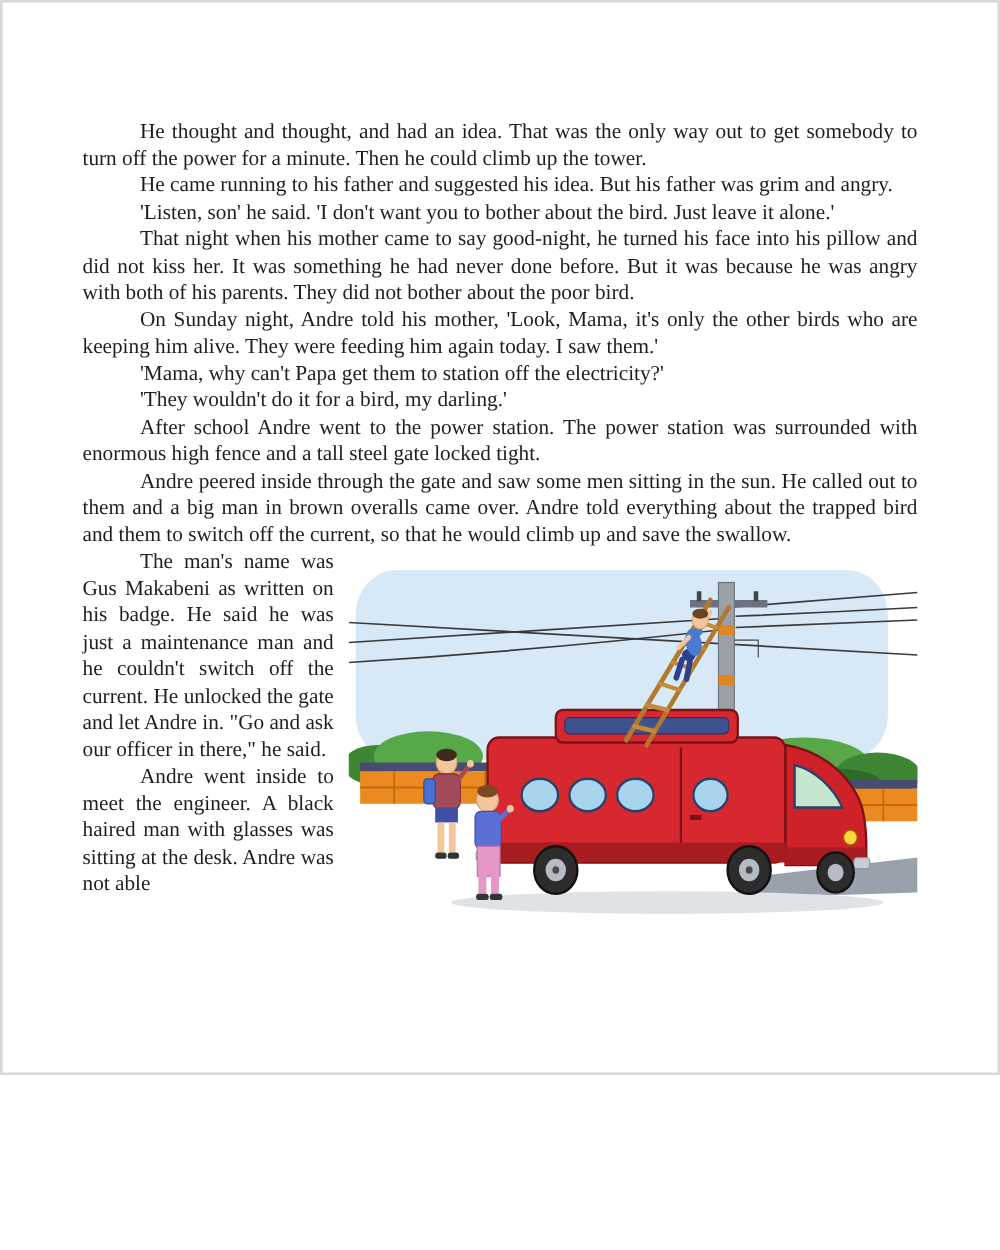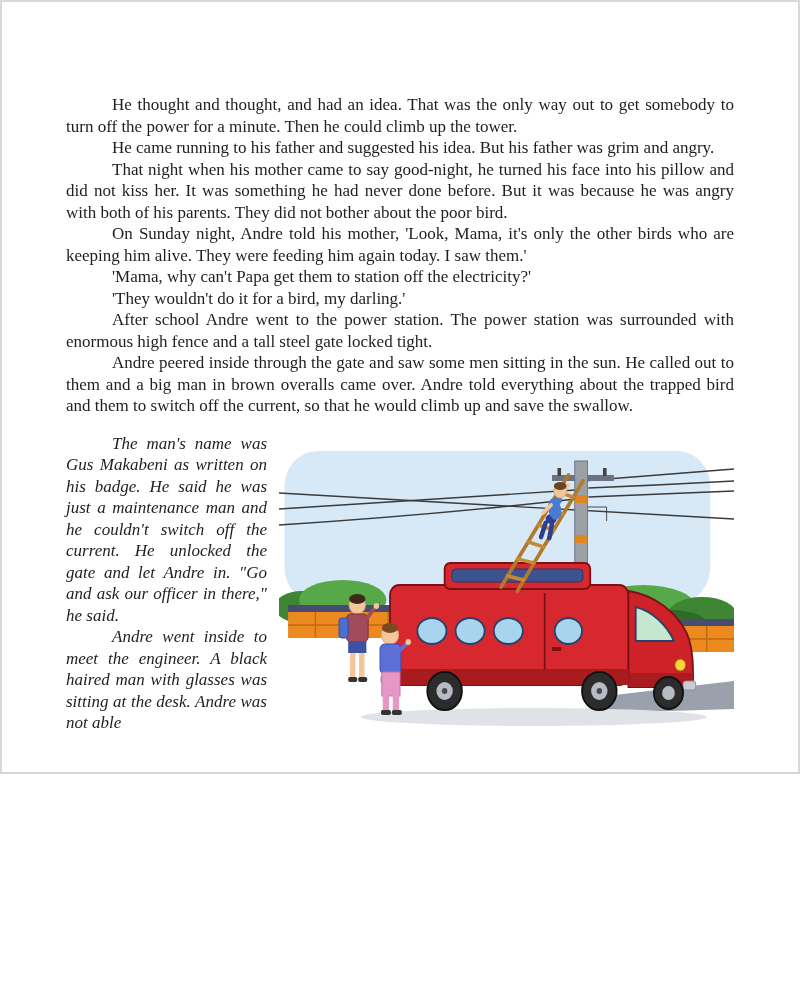--- a/index.html
+++ b/index.html
@@ -1,35 +1,35 @@
 <!DOCTYPE html>
 <html><head>
 <meta charset="utf-8">
 <style>
   * { box-sizing: border-box; }
   html, body { margin: 0; padding: 0; background: #ffffff; }
   .page {
     width: 800px;
-    height: 774px;
+    height: 860px;
     background: #ffffff;
     border: 2px solid #d8d8d8;
     padding: 92px 64px 0 64px;
     position: relative;
     overflow: hidden;
     font-family: "Liberation Serif", "DejaVu Serif", serif;
     color: #1e1e1e;
   }
   .page p {
     margin: 0;
     text-align: justify;
     text-indent: 46px;
     font-size: 17px;
     line-height: 21.5px;
   }
-  .wrap-section { margin-top: 16px; font-style: italic; }
+  .wrap-section { margin-top: 0; }
   .wrap-section::after { content: ""; display: block; clear: both; }
   .illustration {
     float: right;
     width: 455px;
     height: 300px;
     margin: 2px 0 0 12px;
   }
   .footer-badge {
     position: absolute;
     left: 373px;
@@ -49,20 +49,21 @@
     color: #6d28d9;
   }
 </style>
 </head>
 <body>
 
 <div class="page">
 
   <p>He thought and thought, and had an idea. That was the only way out to get somebody to turn off the power for a minute. Then he could climb up the tower.</p>
   <p>He came running to his father and suggested his idea. But his father was grim and angry.</p>
+  <p>'Listen, son' he said. 'I don't want you to bother about the bird. Just leave it alone.'</p>
   <p>That night when his mother came to say good-night, he turned his face into his pillow and did not kiss her. It was something he had never done before. But it was because he was angry with both of his parents. They did not bother about the poor bird.</p>
   <p>On Sunday night, Andre told his mother, 'Look, Mama, it's only the other birds who are keeping him alive. They were feeding him again today. I saw them.'</p>
   <p>'Mama, why can't Papa get them to station off the electricity?'</p>
   <p>'They wouldn't do it for a bird, my darling.'</p>
   <p>After school Andre went to the power station. The power station was surrounded with enormous high fence and a tall steel gate locked tight.</p>
   <p>Andre peered inside through the gate and saw some men sitting in the sun. He called out to them and a big man in brown overalls came over. Andre told everything about the trapped bird and them to switch off the current, so that he would climb up and save the swallow.</p>
 
   <div class="wrap-section">
 
     <svg class="illustration" viewBox="0 0 500 300" preserveAspectRatio="none" aria-hidden="true">

